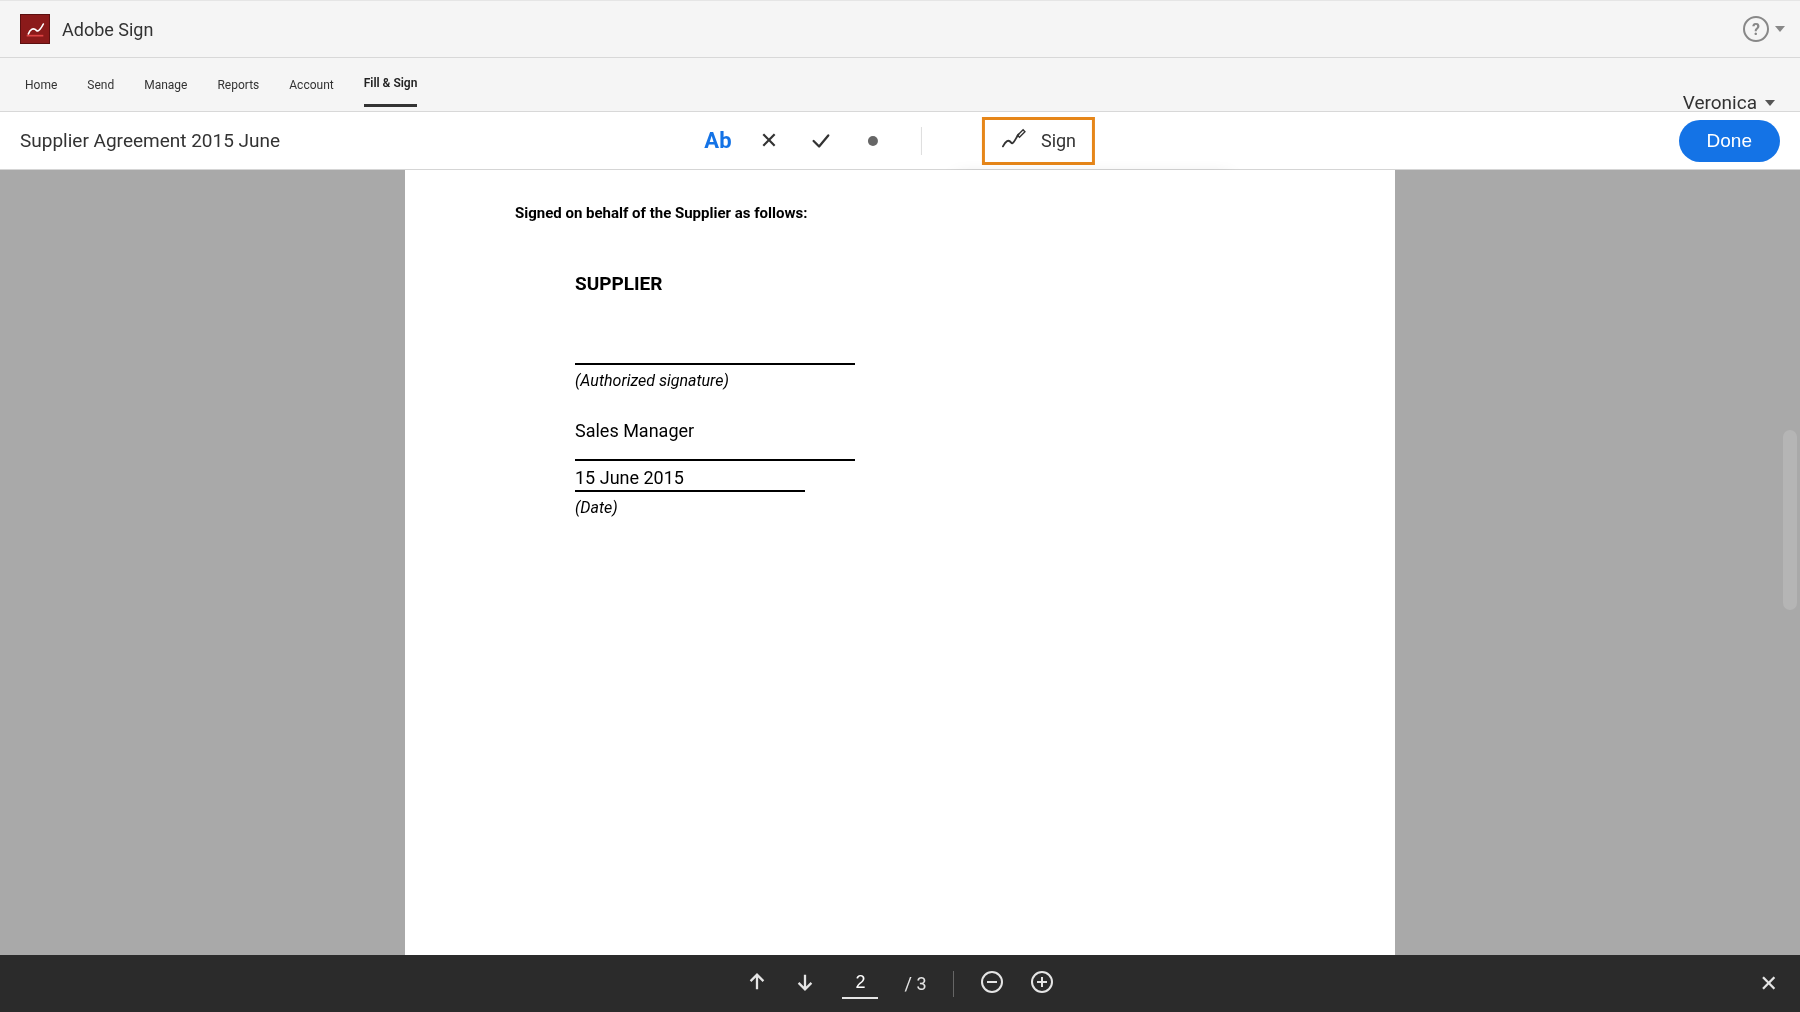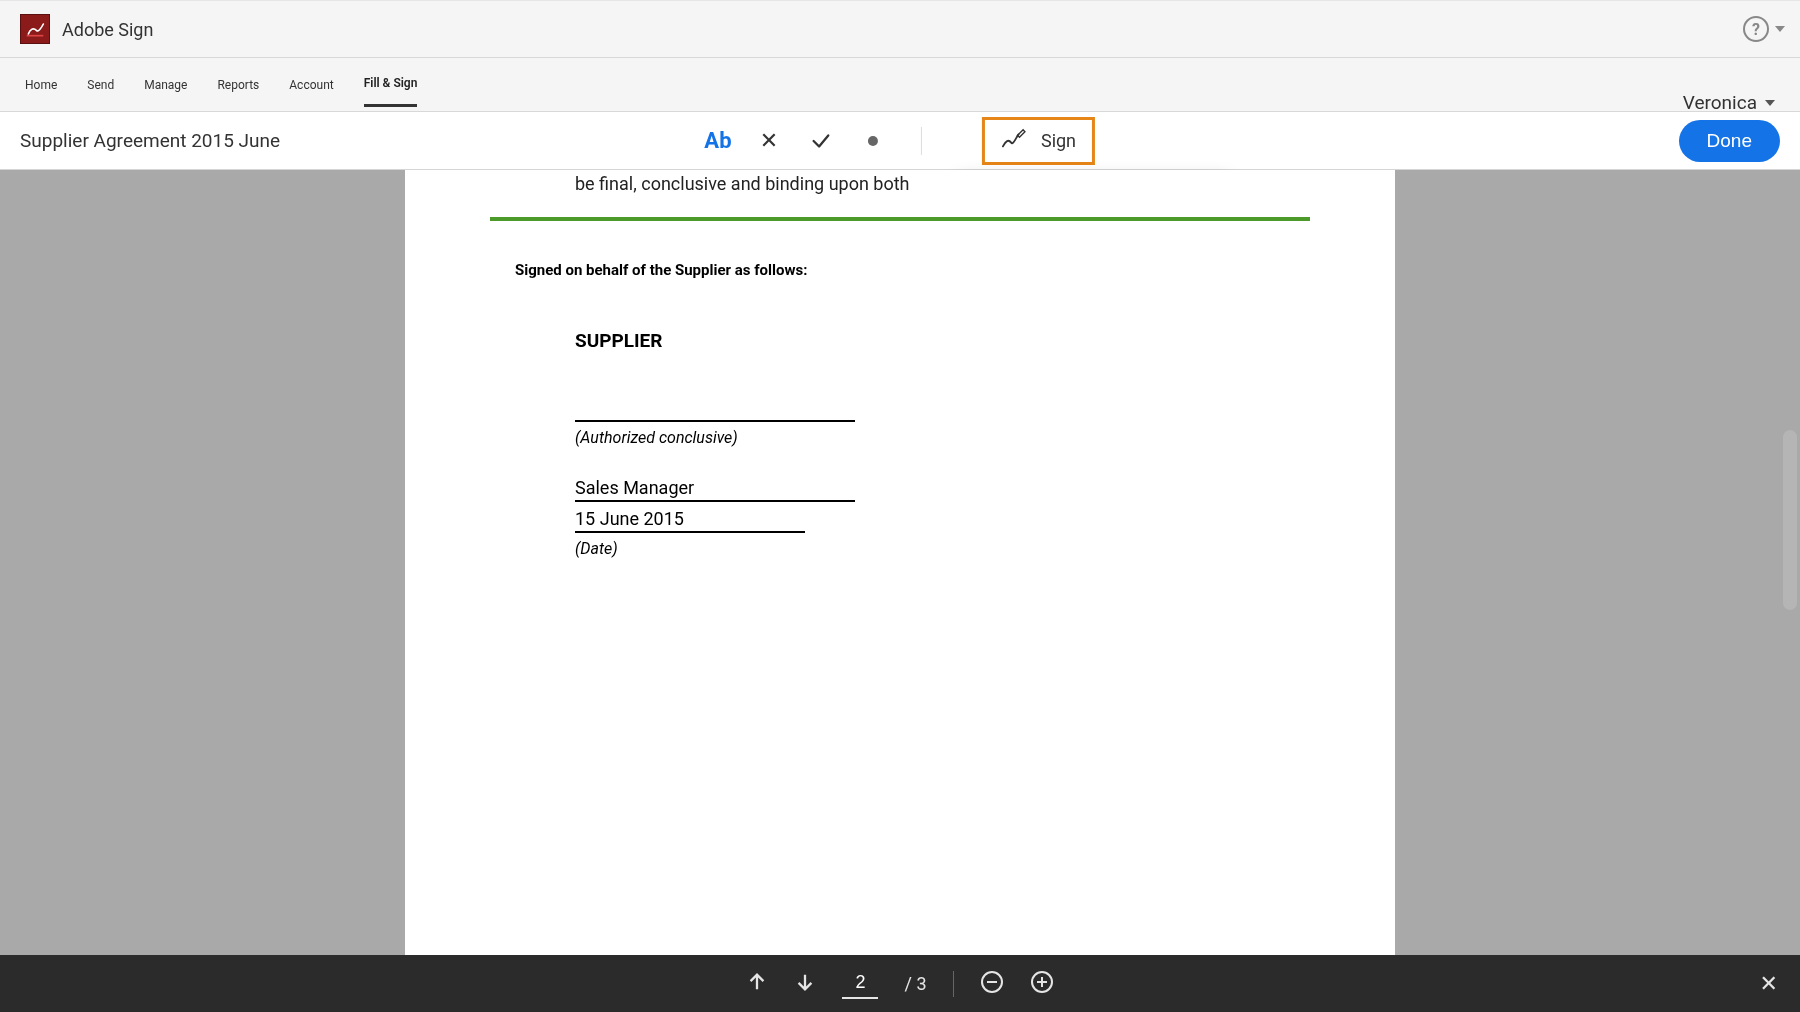--- a/index.html
+++ b/index.html
@@ -53,21 +53,21 @@
 
 .doc-area { position: absolute; top: 170px; bottom: 57px; left: 0; right: 0; background: #a9a9a9; overflow: hidden; }
 .doc-page { position: absolute; left: 50%; transform: translateX(-50%); top: -60px; width: 990px; background: #fff; padding: 30px 80px 100px 80px; min-height: 900px;}
 .doc-text-partial { font-size: 18px; color: #222; margin: 30px 90px 20px 90px; line-height: 1.5;}
 .green-line { height: 4px; background: #4c9a2a; margin: 20px 5px 40px 5px; }
 .signed-heading { font-weight: bold; font-size: 15px; color: #000; margin: 20px 30px 50px 30px;}
 .supplier-label { font-weight: bold; font-size: 19px; color: #000; margin: 0 90px 50px 90px;}
 .sig-line { border-bottom: 2px solid #000; width: 280px; margin: 0 0 6px 90px; height:20px;}
 .field-caption { font-style: italic; font-size: 16px; margin: 0 0 30px 90px; color:#000;}
 .filled-line { display: flex; align-items: baseline; margin: 0 0 6px 90px; width:280px; border-bottom:2px solid #000;}
-.filled-line .val { font-size: 18px; color: #000; padding-bottom:2px; white-space:nowrap;}
+.filled-line .val { font-size: 18px; color: #000; padding-bottom:18px; white-space:nowrap;}
 .filled-line-date { display: flex; align-items: baseline; margin: 0 0 6px 90px; width:230px; border-bottom:2px solid #000;}
 .filled-line-date .val { font-size: 18px; color: #000; padding-bottom:2px; white-space:nowrap;}
 
 
 .scrollbar-track { position: absolute; right: 3px; top: 430px; width: 14px; height: 180px; background: #b5b5b5; border-radius: 7px; }
 
 
 .bottom-bar { position: absolute; bottom: 0; left: 0; right: 0; height: 57px; background: #2b2b2b; display: flex; align-items: center; justify-content: center; color: #e5e5e5; }
 .bottom-center { display: flex; align-items: center; gap: 26px; }
 .arrow-btn svg { width: 22px; height: 22px; stroke: #e5e5e5; stroke-width: 2.5; fill: none; }
@@ -152,27 +152,26 @@
         </div>
       </div>
     </div>
   </div>
 
   <button class="done-button">Done</button>
 </div>
 
 <div class="doc-area">
   <div class="doc-page">
-    <p class="doc-text-partial">be final, conclusive and binding upon both</p>
     <div class="green-line"></div>
     <p class="signed-heading">Signed on behalf of the Supplier as follows:</p>
     <p class="supplier-label">SUPPLIER</p>
 
     <div class="sig-line"></div>
-    <p class="field-caption">(Authorized conclusive)</p>
+    <p class="field-caption">(Authorized signature)</p>
 
     <div class="filled-line">
       <span class="val">Sales Manager</span>
     </div>
 
     <div class="filled-line-date">
       <span class="val">15 June 2015</span>
     </div>
     <p class="field-caption">(Date)</p>
   </div>

